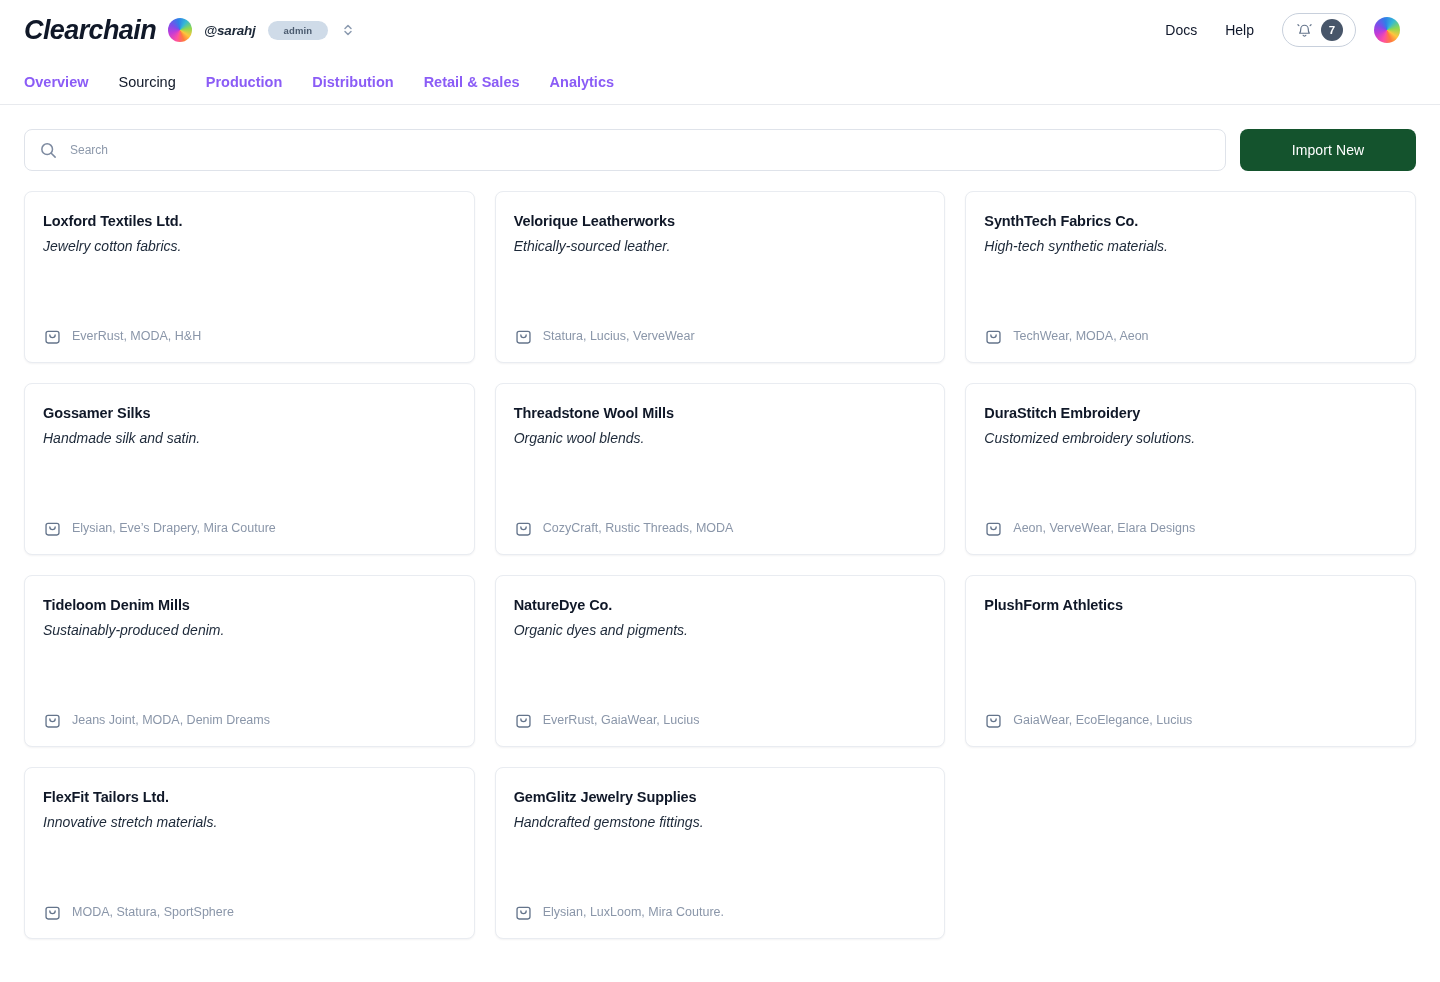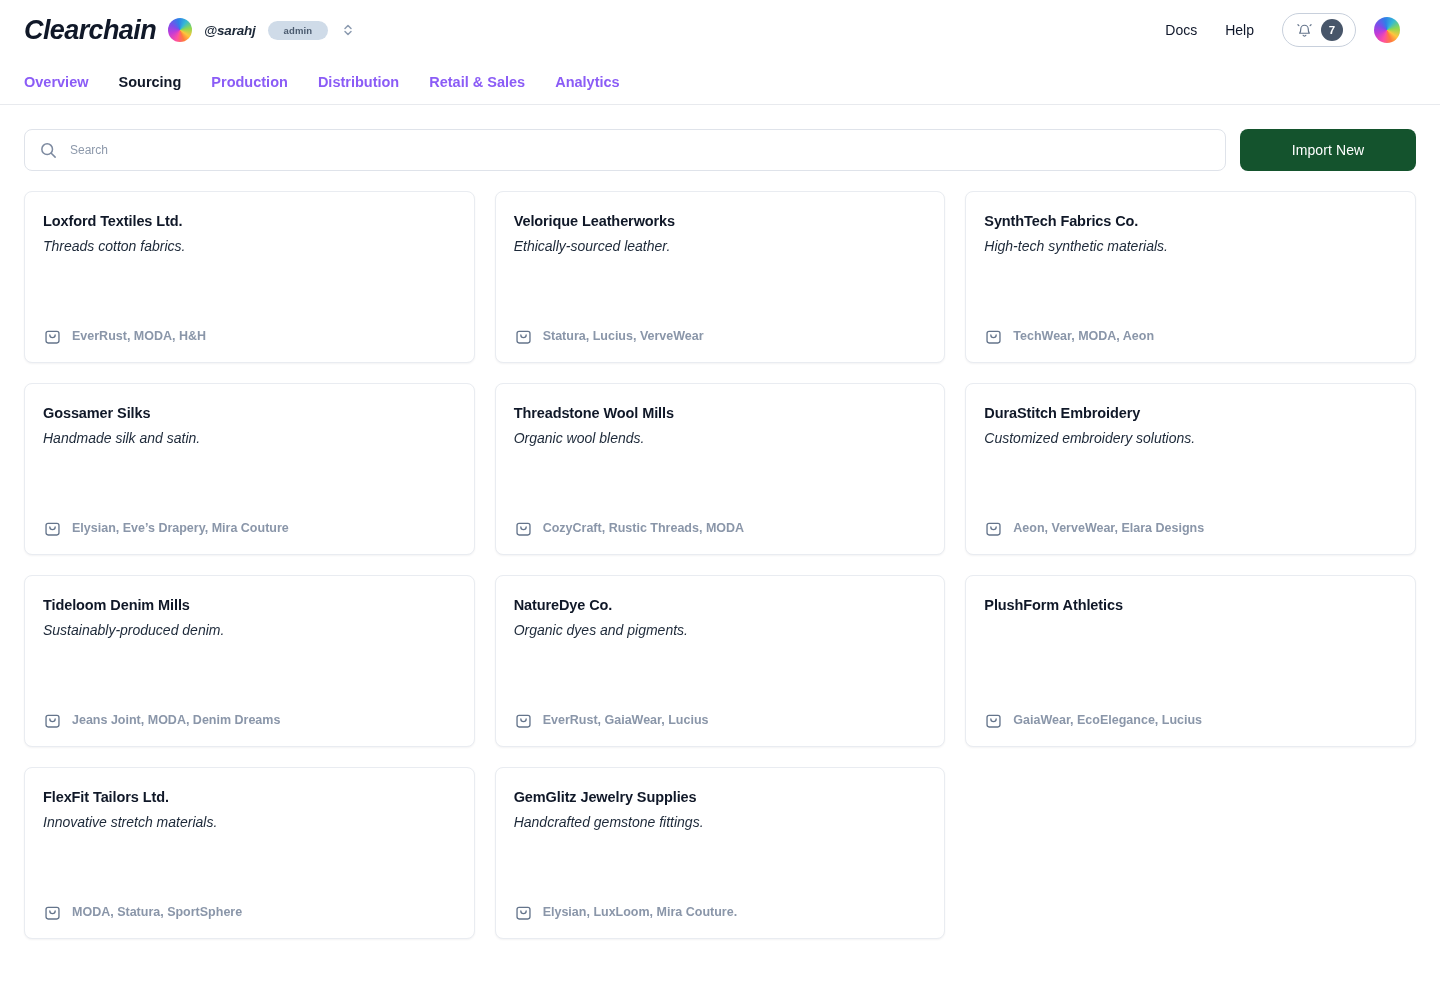--- a/index.html
+++ b/index.html
@@ -151,21 +151,21 @@
   .nav-tab {
     font-size: 14.5px;
     color: #8b5cf6;
     cursor: pointer;
     line-height: 1;
     font-weight: bold;
   }
 
   .nav-tab.active {
     color: #101828;
-    font-weight: 700;
+    font-weight: 400;
   }
 
   
   .toolbar {
     display: flex;
     align-items: center;
     gap: 14px;
     padding: 24px 24px 0 24px;
   }
 
@@ -241,21 +241,20 @@
     color: #1d2939;
     margin-top: 6px;
     line-height: 1.35;
   }
 
   .card-footer {
     margin-top: auto;
     display: flex;
     align-items: center;
     gap: 10px;
-    font-weight: bold;
   }
 
   .bag-icon { display: inline-flex; color: #64748b; flex: 0 0 auto; }
 
   .card-brands {
     font-size: 12.5px;
     color: #8a96a9;
     line-height: 1.2;
   }
 </style>
@@ -313,21 +312,21 @@
       </svg>
     </span>
     <input class="search-input" type="text" placeholder="Search" style="">
   </div>
   <button class="import-btn">Import New</button>
 </div>
 
 <main class="card-grid" id="cardGrid">
   <article class="supplier-card">
     <div class="card-title">Loxford Textiles Ltd.</div>
-    <div class="card-desc">Threads cotton fabrics.</div>
+    <div class="card-desc">Jewelry cotton fabrics.</div>
     <div class="card-footer">
       <span class="bag-icon">
         <svg width="19" height="19" viewBox="0 0 20 20" fill="none" stroke="currentColor" stroke-width="1.4" stroke-linecap="round" stroke-linejoin="round">
           <rect x="3.2" y="4.6" width="13.6" height="12.2" rx="2.2"></rect>
           <path d="M7.2 8.4a2.8 2.8 0 005.6 0"></path>
         </svg>
       </span>
       <span class="card-brands">EverRust, MODA, H&amp;H</span>
     </div>
   </article>

